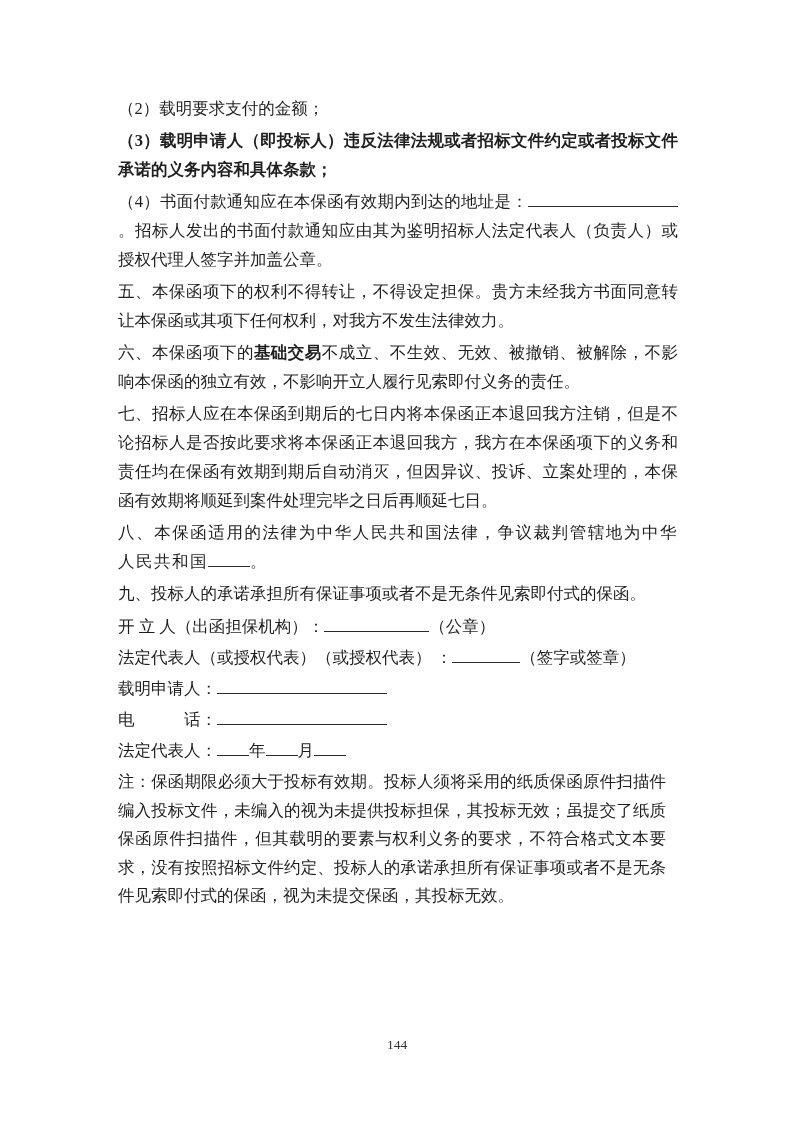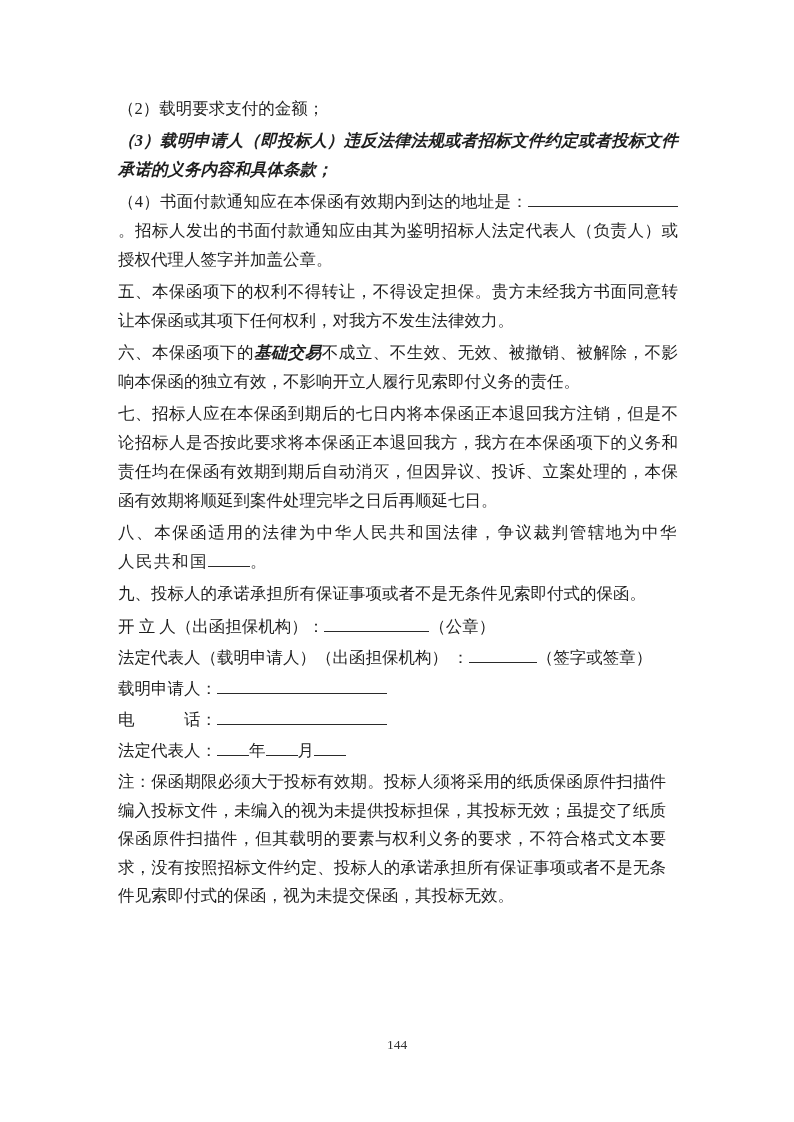--- a/index.html
+++ b/index.html
@@ -22,21 +22,21 @@
     top: 94px;
     width: 560px;
   }
   .para {
     margin: 0 0 3px 0;
     font-size: 16.5px;
     line-height: 29px;
     text-align: justify;
     text-justify: inter-character;
   }
-  .bold { font-weight: bold; font-style: italic; }
+  .bold { font-weight: bold; }
   .ls { letter-spacing: 1.5px; }
   .blank {
     display: inline-block;
     border-bottom: 1px solid #2a2a2a;
     height: 15px;
     vertical-align: baseline;
   }
   .w150 { width: 150px; }
   .w105 { width: 105px; }
   .w68  { width: 68px; }
@@ -83,21 +83,21 @@
     <p class="para"><span>六、本保函项下的</span><span class="bold">基础交易</span><span>不成立、不生效、无效、被撤销、被解除，不影响本保函的独立有效，不影响开立人履行见索即付义务的责任。</span></p>
 
     <p class="para">七、招标人应在本保函到期后的七日内将本保函正本退回我方注销，但是不论招标人是否按此要求将本保函正本退回我方，我方在本保函项下的义务和责任均在保函有效期到期后自动消灭，但因异议、投诉、立案处理的，本保函有效期将顺延到案件处理完毕之日后再顺延七日。</p>
 
     <p class="para ls"><span>八、本保函适用的法律为中华人民共和国法律，争议裁判管辖地为中华人民共和国</span><span class="blank w42"></span><span>。</span></p>
 
     <p class="para">九、投标人的承诺承担所有保证事项或者不是无条件见索即付式的保函。</p>
 
     <p class="sig-line"><span>开 立 人（出函担保机构）：</span><span class="blank w105"></span><span>（公章）</span></p>
 
-    <p class="sig-line"><span>法定代表人（载明申请人）（出函担保机构） ：</span><span class="blank w68"></span><span>（签字或签章）</span></p>
+    <p class="sig-line"><span>法定代表人（或授权代表）（或授权代表） ：</span><span class="blank w68"></span><span>（签字或签章）</span></p>
 
 
     <p class="sig-line"><span>载明申请人：</span><span class="blank w170"></span></p>
 
     <p class="sig-line"><span>电　　　话：</span><span class="blank w170"></span></p>
 
 
     <p class="sig-line"><span>法定代表人：</span><span class="blank w32"></span><span>年</span><span class="blank w32"></span><span>月</span><span class="blank w32"></span></p>
 
     <p class="note">注：保函期限必须大于投标有效期。投标人须将采用的纸质保函原件扫描件编入投标文件，未编入的视为未提供投标担保，其投标无效；虽提交了纸质保函原件扫描件，但其载明的要素与权利义务的要求，不符合格式文本要求，没有按照招标文件约定、投标人的承诺承担所有保证事项或者不是无条件见索即付式的保函，视为未提交保函，其投标无效。</p>

